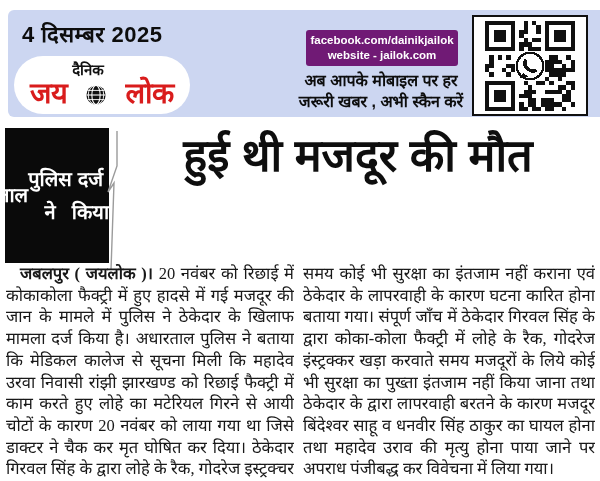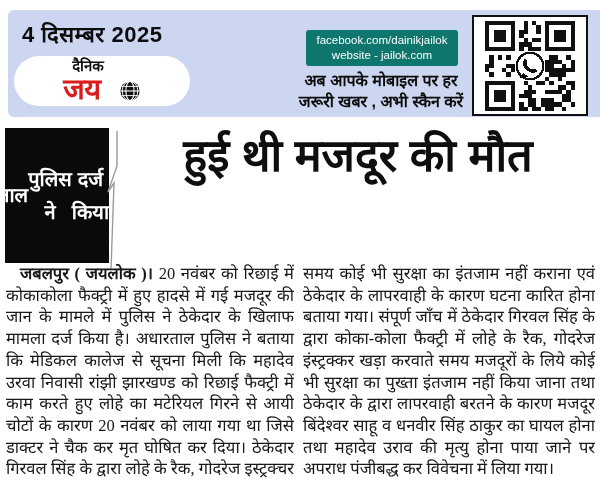--- a/index.html
+++ b/index.html
@@ -12,33 +12,33 @@
   
   .band{
     position:absolute;left:8px;top:10px;width:584px;height:107px;
     background:#ccd6f1;border-radius:6px;padding-left:40px;
   }
   .date{
     position:absolute;left:14px;top:8px;
     font-size:22px;font-weight:bold;color:#0d0d0d;letter-spacing:.5px;
   }
   .logo-box{
-    position:absolute;left:6px;top:46px;width:176px;height:50px;
+    position:absolute;left:6px;top:46px;width:176px;height:58px;
     background:#ffffff;border-radius:29px;
     display:flex;flex-direction:column;align-items:center;justify-content:center;
   }
   .logo-top{font-size:15px;font-weight:bold;color:#111;line-height:16px;margin-left:-28px;}
   .logo-main{display:flex;align-items:center;gap:18px;line-height:30px;}
   .logo-word{font-size:29px;font-weight:800;color:#d91c1c;letter-spacing:-.5px;}
   .globe{width:22px;height:22px;margin-top:4px;}
   .fb-box{
     position:absolute;left:298px;top:20px;width:152px;height:36px;
-    background:#0f766e;border-radius:3px;color:#ffffff;
+    background:#701a75;border-radius:3px;color:#ffffff;
     display:flex;flex-direction:column;align-items:center;justify-content:center;
-    font-size:11.5px;font-weight:normal;line-height:15px;text-align:center;
+    font-size:11.5px;font-weight:bold;line-height:15px;text-align:center;
   }
   .scan-text{
     position:absolute;left:278px;top:60px;width:190px;
     text-align:center;font-size:16px;font-weight:bold;color:#0d0d0d;line-height:21px;
   }
   .qr-box{
     position:absolute;left:464px;top:5px;width:112px;height:97px;
     background:#ffffff;border:2px solid #101010;
     display:flex;align-items:center;justify-content:center;
   }
@@ -77,20 +77,21 @@
     <div class="logo-main">
       <span class="logo-word">जय</span>
       <svg class="globe" viewBox="0 0 24 24">
         <circle cx="12" cy="12" r="10.5" fill="#111"></circle>
         <ellipse cx="12" cy="12" rx="4.5" ry="10.5" fill="none" stroke="#fff" stroke-width="1.2"></ellipse>
         <ellipse cx="12" cy="12" rx="8.5" ry="10.5" fill="none" stroke="#fff" stroke-width="1"></ellipse>
         <line x1="1.5" y1="12" x2="22.5" y2="12" stroke="#fff" stroke-width="1.2"></line>
         <line x1="2.8" y1="7" x2="21.2" y2="7" stroke="#fff" stroke-width="1"></line>
         <line x1="2.8" y1="17" x2="21.2" y2="17" stroke="#fff" stroke-width="1"></line>
       </svg>
+      <span class="logo-word">लोक</span>
     </div>
   </div>
 
   <div class="fb-box">
     <span>facebook.com/dainikjailok</span>
     <span>website - jailok.com</span>
   </div>
 
   <div class="scan-text">
     <div>अब आपके मोबाइल पर हर</div>

